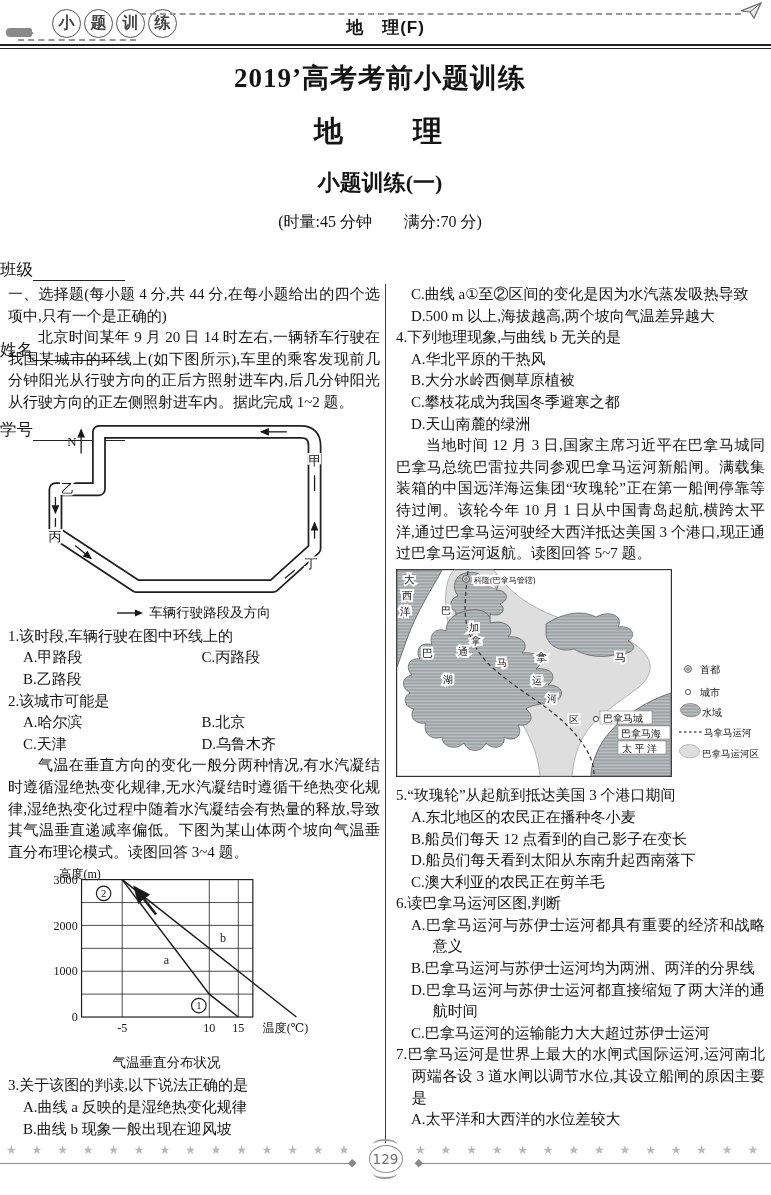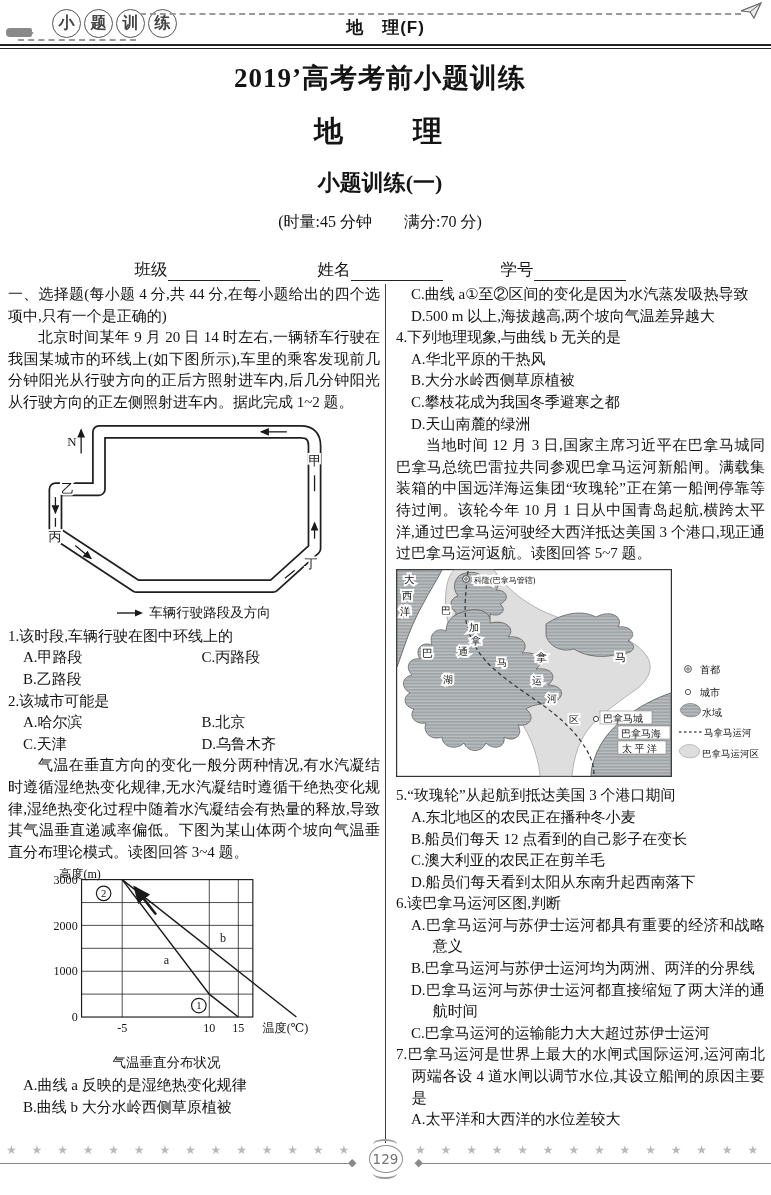--- a/index.html
+++ b/index.html
@@ -18,21 +18,21 @@
   .hdr-subject{position:absolute;top:16px;left:0;right:0;text-align:center;
                font-family:"Liberation Sans","DejaVu Sans",sans-serif;font-weight:bold;font-size:17px;letter-spacing:1px;}
   .rule{position:absolute;top:44px;left:0;right:0;border-top:2.5px solid #222;}
   .rule:after{content:"";position:absolute;top:2px;left:0;right:0;border-top:1.2px solid #222;}
   
   .tblock{position:absolute;top:52px;left:0;right:11px;text-align:center;}
   .t-main{font-size:27px;font-weight:bold;letter-spacing:1px;margin-top:8px;}
   .t-subj{font-size:29px;font-weight:bold;margin-top:16px;letter-spacing:4px;}
   .t-sect{font-size:22px;font-weight:bold;margin-top:16px;}
   .t-meta{font-size:16px;margin-top:14px;}
-  .fields{margin-top:26px;display:flex;justify-content:center;gap:58px;font-size:16.5px;}
+  .fields{margin-top:26px;display:flex;justify-content:center;gap:58px;font-size:16.5px;flex-direction:column;}
   .fields .fl{display:flex;align-items:flex-end;}
   .blank{display:inline-block;width:92px;border-bottom:1.2px solid #222;height:18px;}
   
   .cols{position:absolute;top:284px;left:8px;right:6px;bottom:52px;display:flex;font-size:15px;line-height:21.6px;}
   .colL{width:372px;padding-right:5px;border-right:1.2px solid #3a3a3a;}
   .colR{flex:1;padding-left:10px;}
   p{margin:0;text-align:justify;}
   .indent{text-indent:2em;}
   .stem{padding-left:1.05em;text-indent:-1.05em;}
   .opt{padding-left:2.45em;text-indent:-1.45em;}
@@ -214,22 +214,23 @@
             <text y="4" font-size="11" text-anchor="middle">2</text>
           </g>
           <g transform="translate(166.2,140.16666666666666)">
             <circle r="7.5" fill="#fff" stroke="#1a1a1a" stroke-width="1.2"></circle>
             <text y="4" font-size="11" text-anchor="middle">1</text>
           </g>
         </svg>
         <div class="chartcap">气温垂直分布状况</div>
       </figure>
 
+      <p class="stem">3.关于该图的判读,以下说法正确的是</p>
       <p class="opt">A.曲线 a 反映的是湿绝热变化规律</p>
-      <p class="opt">B.曲线 b 大分水岭西侧草原植被</p>
+      <p class="opt">B.曲线 b 现象一般出现在迎风坡</p>
     </div>
 
     <div class="colR">
       <p class="opt">C.曲线 a①至②区间的变化是因为水汽蒸发吸热导致</p>
       <p class="opt">D.500 m 以上,海拔越高,两个坡向气温差异越大</p>
 
       <p class="stem">4.下列地理现象,与曲线 b 无关的是</p>
       <p class="opt">A.华北平原的干热风</p>
       <p class="opt">B.大分水岭西侧草原植被</p>
       <p class="opt">C.攀枝花成为我国冬季避寒之都</p>
@@ -314,30 +315,30 @@
             <text x="308" y="167" font-size="9.5">马拿马运河</text>
             <path d="M284,180 c3,-5 12,-6 17,-2 c4,3 3,8 -2,10 c-6,2 -13,0 -15,-4 c-1,-2 -1,-3 0,-4 z" fill="#dedede" stroke="#999" stroke-width="0.6"></path>
             <text x="306" y="188" font-size="9.5">巴拿马运河区</text>
           </g>
         </svg>
       </figure>
 
       <p class="stem">5.“玫瑰轮”从起航到抵达美国 3 个港口期间</p>
       <p class="opt">A.东北地区的农民正在播种冬小麦</p>
       <p class="opt">B.船员们每天 12 点看到的自己影子在变长</p>
+      <p class="opt">D.船员们每天看到太阳从东南升起西南落下</p>
       <p class="opt">C.澳大利亚的农民正在剪羊毛</p>
-      <p class="opt">D.船员们每天看到太阳从东南升起西南落下</p>
 
       <p class="stem">6.读巴拿马运河区图,判断</p>
       <p class="opt">A.巴拿马运河与苏伊士运河都具有重要的经济和战略意义</p>
       <p class="opt">B.巴拿马运河与苏伊士运河均为两洲、两洋的分界线</p>
       <p class="opt">D.巴拿马运河与苏伊士运河都直接缩短了两大洋的通航时间</p>
       <p class="opt">C.巴拿马运河的运输能力大大超过苏伊士运河</p>
 
-      <p class="stem">7.巴拿马运河是世界上最大的水闸式国际运河,运河南北两端各设 4 道水闸以调节水位,其设立船闸的原因主要是</p>
+      <p class="stem">7.巴拿马运河是世界上最大的水闸式国际运河,运河南北两端各设 3 道水闸以调节水位,其设立船闸的原因主要是</p>
       <p class="opt">A.太平洋和大西洋的水位差较大</p>
     </div>
   </div>
 
   <div class="foot">
     <div class="stars starsL"></div>
     <div class="stars starsR"></div>
     <div class="fline flineL"></div>
     <div class="fline flineR"></div>
     <span class="diam diamL">◆</span>

